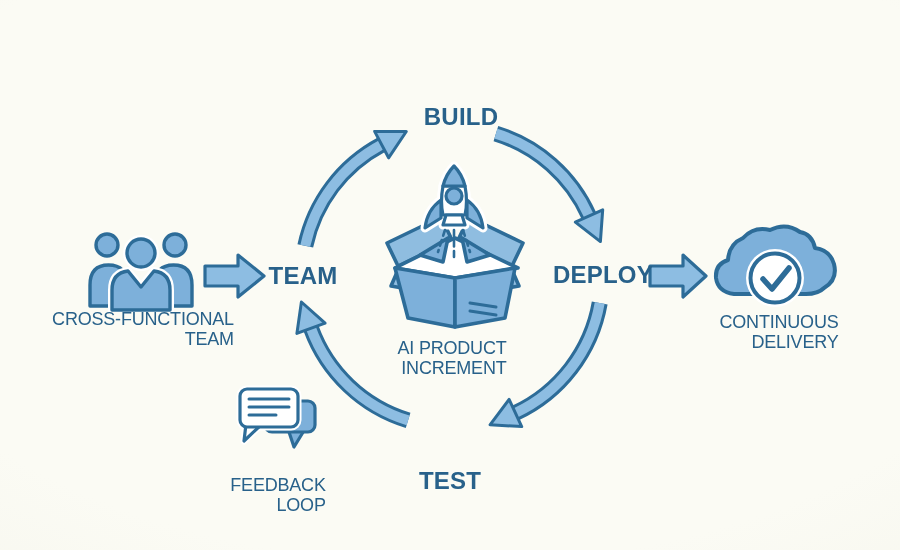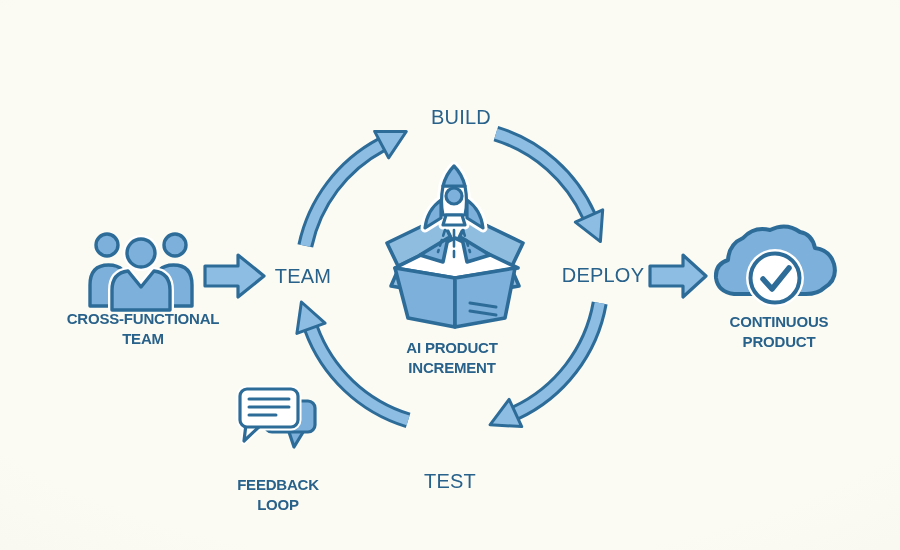--- a/index.html
+++ b/index.html
@@ -6,25 +6,25 @@
   body{font-family:"Liberation Sans","DejaVu Sans",sans-serif;}
   .canvas{
     position:relative;width:900px;height:550px;overflow:hidden;
     background:radial-gradient(ellipse 120% 110% at 50% 42%, #fbfbf4 55%, #f5f5ec 88%, #efefe6 100%);
   }
   svg{display:block;}
   .layer{position:absolute;left:0;top:0;}
   .icon{position:absolute;}
   .stage{
     position:absolute;transform:translate(-50%,-50%);
-    font-weight:400;font-size:20px;line-height:1;color:#28618a;letter-spacing:0.2px;white-space:nowrap;
+    font-weight:700;font-size:24px;line-height:1;color:#28618a;letter-spacing:0.2px;white-space:nowrap;
   }
   .caption{
-    position:absolute;transform:translateX(-50%);text-align:center;
-    font-weight:700;font-size:15px;line-height:20px;color:#28618a;letter-spacing:-0.2px;white-space:nowrap;
+    position:absolute;transform:translateX(-50%);text-align:right;
+    font-weight:400;font-size:18px;line-height:20px;color:#28618a;letter-spacing:-0.2px;white-space:nowrap;
   }
   .arcStrokeDark{fill:none;stroke:#2d6c98;stroke-width:16;}
   .arcStrokeLight{fill:none;stroke:#8dbde2;stroke-width:10;}
   .head{fill:#8dbde2;stroke:#2d6c98;stroke-width:3;stroke-linejoin:round;}
   .flat{fill:#8dbde2;stroke:#2d6c98;stroke-width:3.2;stroke-linejoin:round;}
 </style>
 </head>
 <body>
 
 <div class="canvas">
@@ -167,20 +167,20 @@
   <div class="caption" style="left:143px;top:309px;">
     <div>CROSS-FUNCTIONAL</div>
     <div>TEAM</div>
   </div>
   <div class="caption" style="left:452px;top:338px;">
     <div>AI PRODUCT</div>
     <div>INCREMENT</div>
   </div>
   <div class="caption" style="left:779px;top:312px;">
     <div>CONTINUOUS</div>
-    <div>PRODUCT</div>
+    <div>DELIVERY</div>
   </div>
   <div class="caption" style="left:278px;top:457px;margin-top:18px;">
     <div>FEEDBACK</div>
     <div>LOOP</div>
   </div>
 
 </div>
 
 </body></html>

